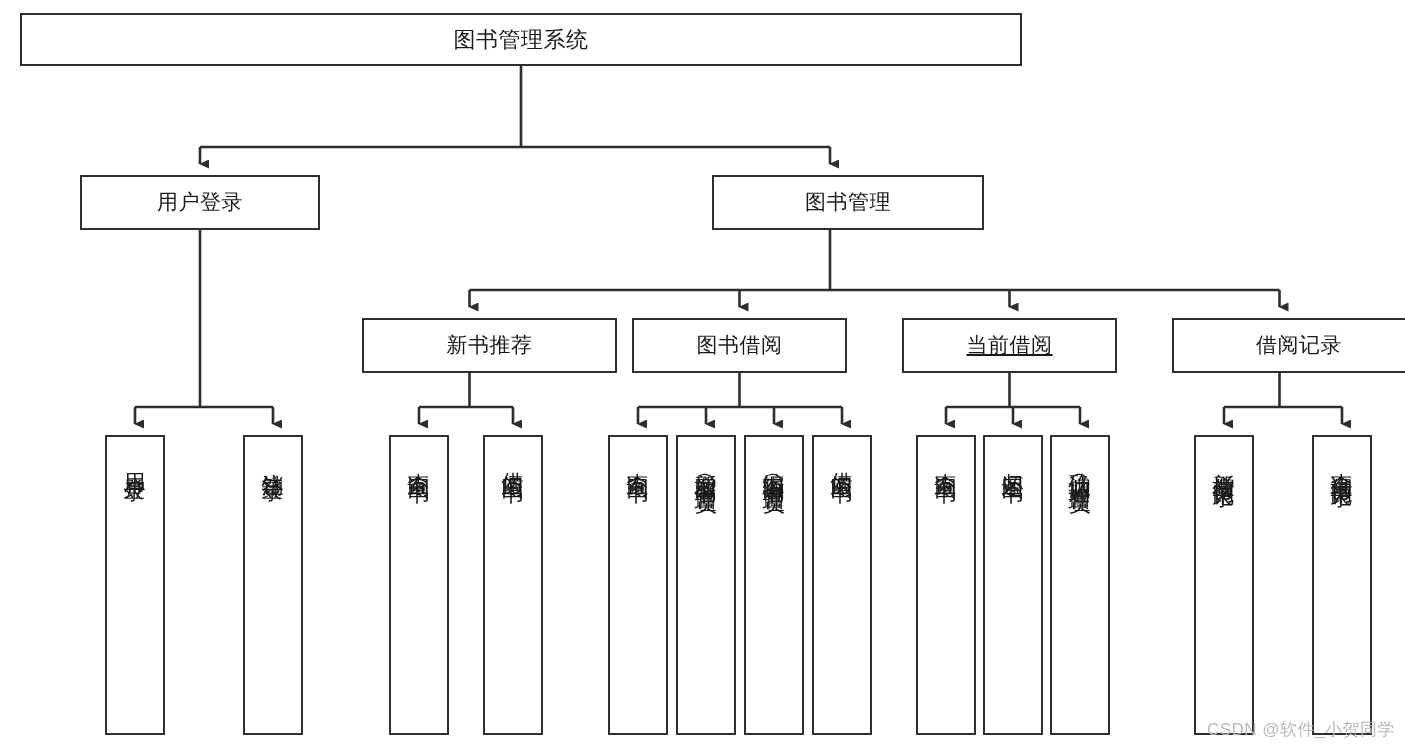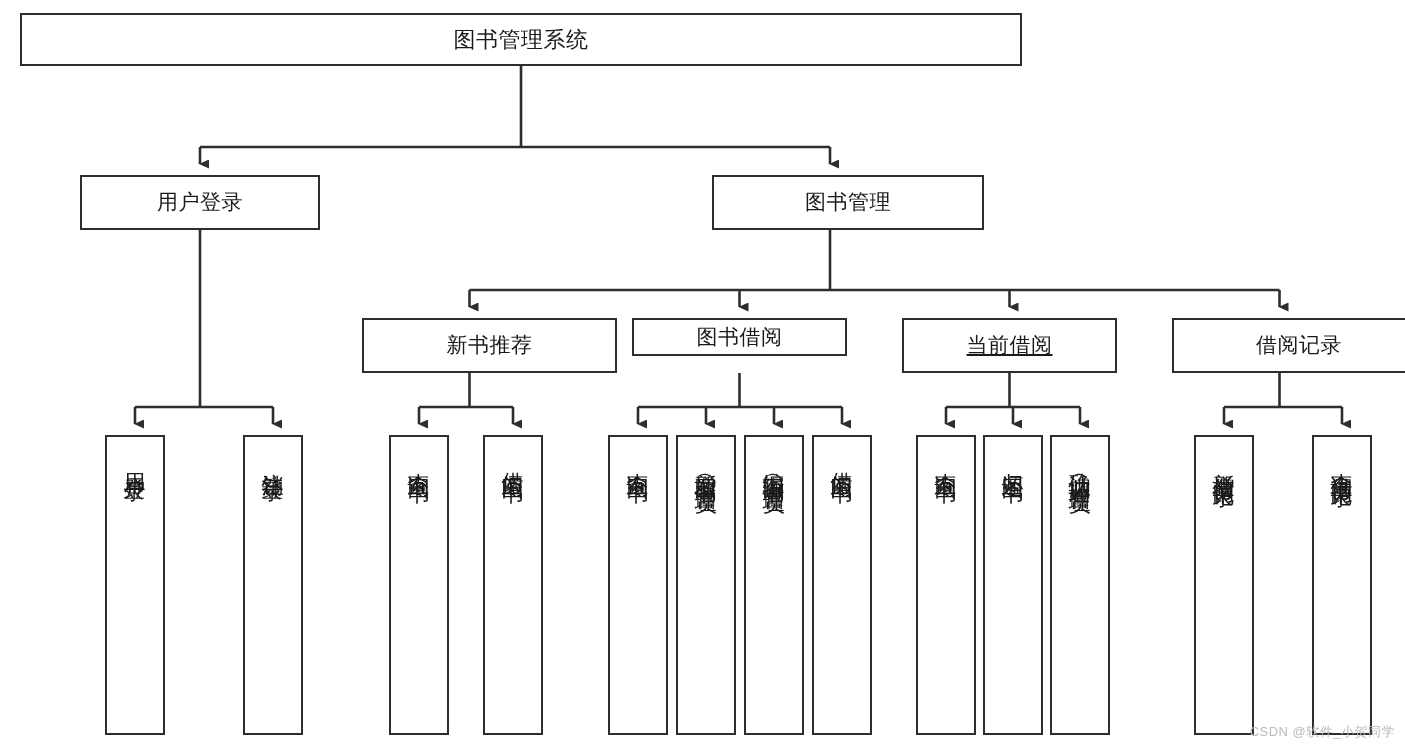--- a/index.html
+++ b/index.html
@@ -60,21 +60,21 @@
     text-orientation: upright;
     font-size: 22px;
     line-height: 1.05;
     letter-spacing: 3px;
     white-space: nowrap;
   }
   #watermark {
     position: absolute;
     right: 10px;
     bottom: 6px;
-    font-size: 13px;
+    font-size: 17px;
     color: #b9b9b9;
     letter-spacing: 0.5px;
     z-index: 5;
     white-space: nowrap;
   }
 </style>
 </head>
 <body>
 
 <div id="diagram-root">
@@ -128,21 +128,21 @@
       </div>
       <div class="node horizontal" style="left: 80px; top: 175px; width: 240px; height: 55px;">
         <span class="node-label">用户登录</span>
       </div>
       <div class="node horizontal" style="left: 712px; top: 175px; width: 272px; height: 55px;">
         <span class="node-label">图书管理</span>
       </div>
       <div class="node horizontal" style="left: 362px; top: 318px; width: 255px; height: 55px;">
         <span class="node-label">新书推荐</span>
       </div>
-      <div class="node horizontal" style="left: 632px; top: 318px; width: 215px; height: 38px;">
+      <div class="node horizontal" style="left: 632px; top: 318px; width: 215px; height: 55px;">
         <span class="node-label">图书借阅</span>
       </div>
       <div class="node horizontal" style="left: 902px; top: 318px; width: 215px; height: 55px; text-decoration: underline;">
         <span class="node-label">当前借阅</span>
       </div>
       <div class="node horizontal" style="left: 1172px; top: 318px; width: 254px; height: 55px;">
         <span class="node-label">借阅记录</span>
       </div>
       <div class="node vertical" style="left: 105px; top: 435px; width: 60px; height: 300px;">
         <span class="node-label">用户登录</span>

